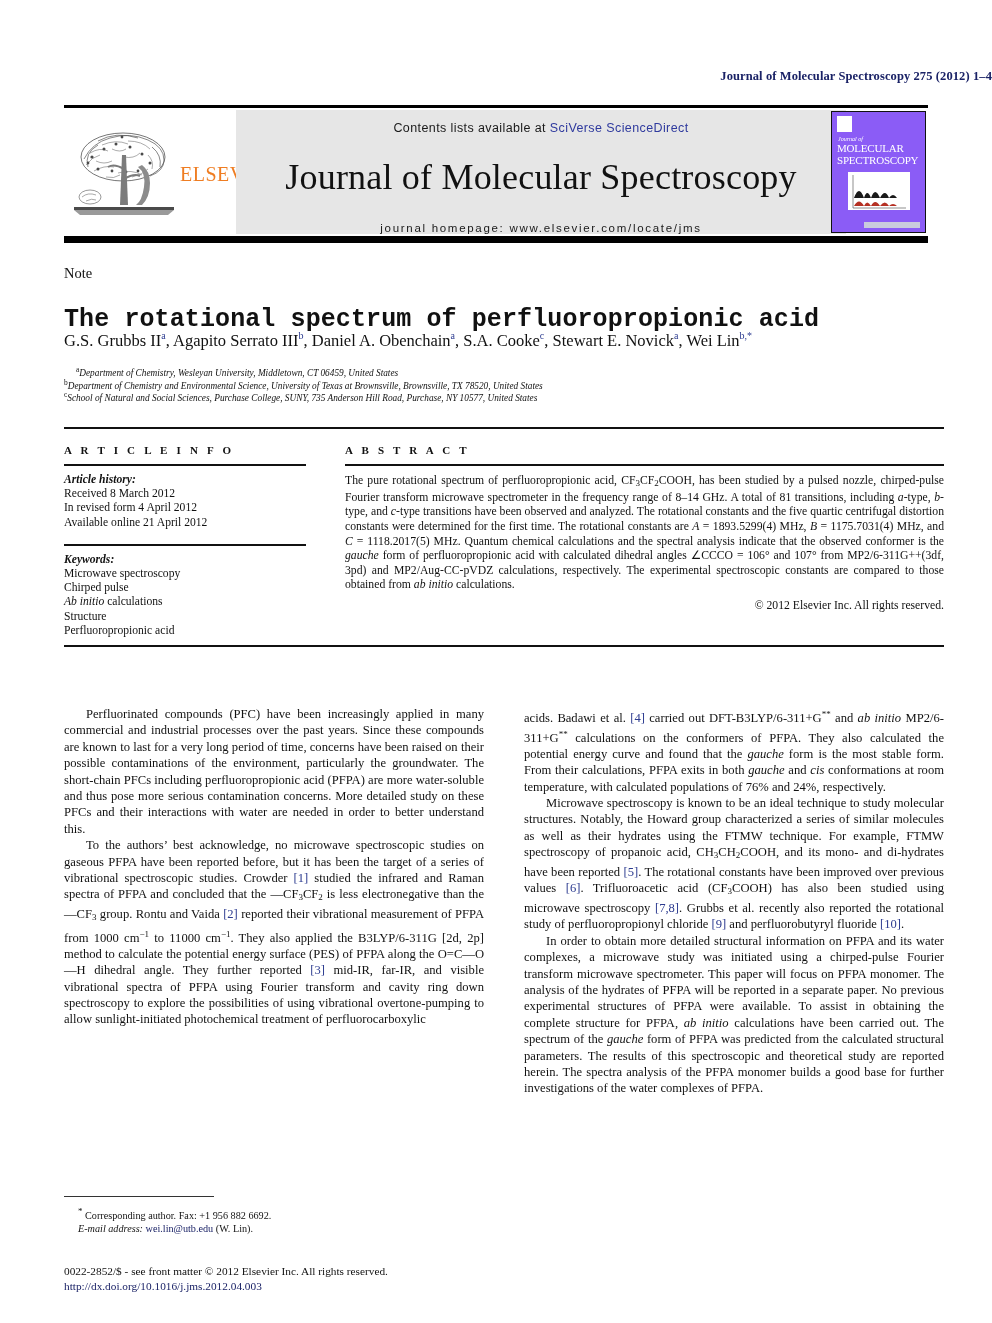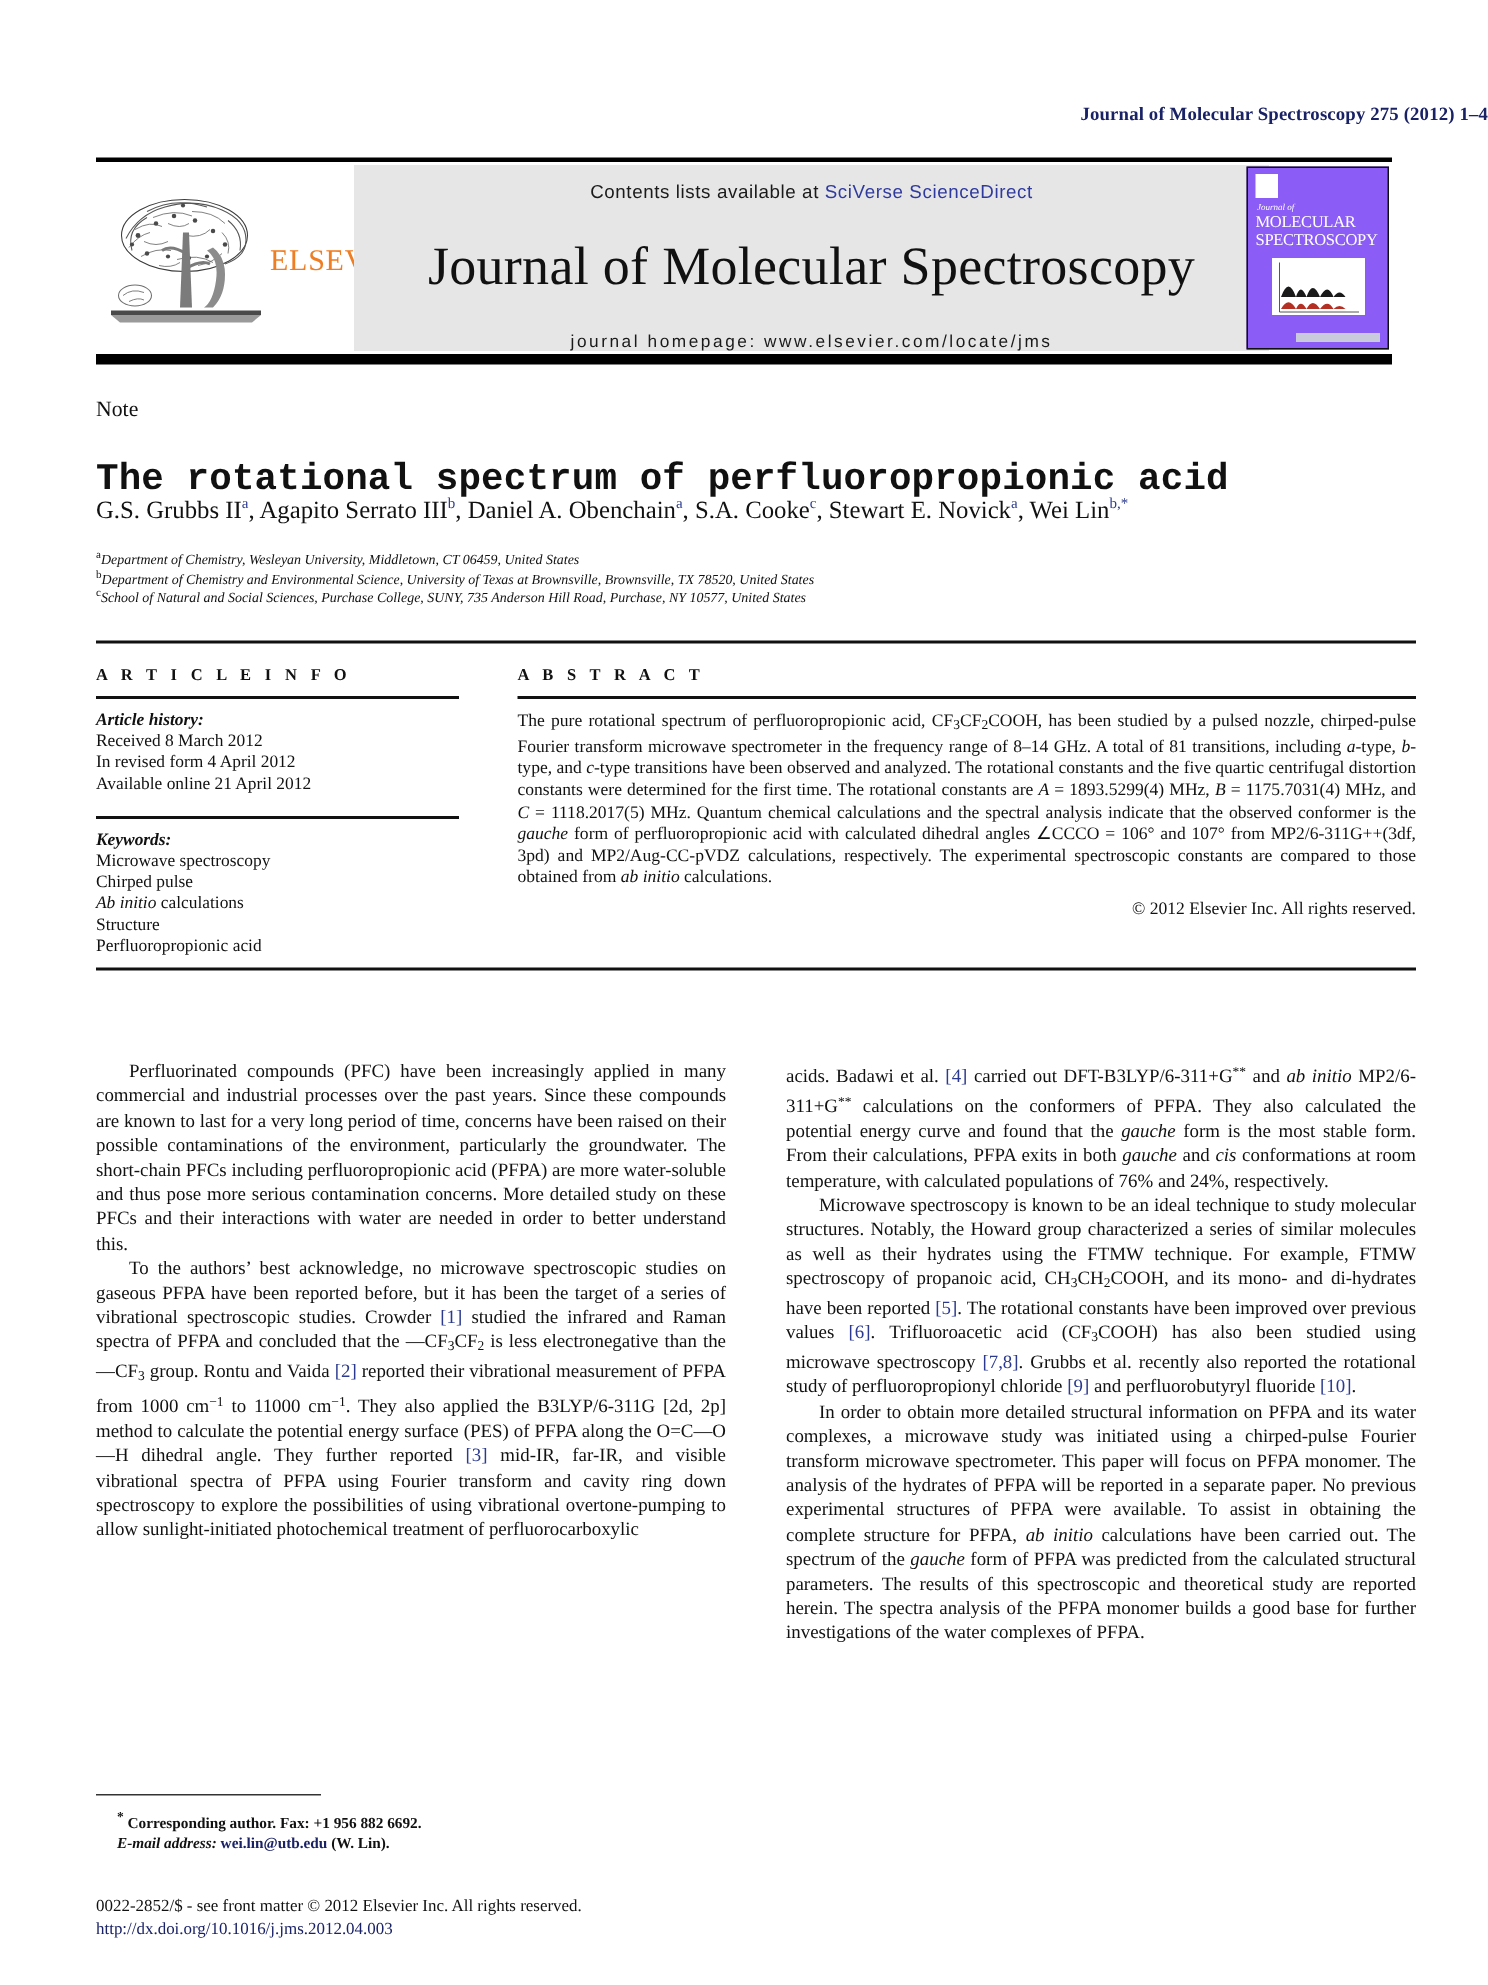--- a/index.html
+++ b/index.html
@@ -152,21 +152,21 @@
     font-size: 16.5px; font-family: "Liberation Serif", serif;
     color: #111;
   }
   .authors sup { font-size: 10px; color: #2b3a8f; vertical-align: super; }
   .aff {
     position: absolute; left: 64px; width: 880px;
     font-size: 9.3px; font-family: "Liberation Serif", serif;
     font-style: italic; color: #111; line-height: 12.6px;
   }
   .aff sup { font-style: normal; font-size: 7.4px; }
-  .aff.a { top: 364px; }
+  .aff.a { top: 364px; margin-left: 12px; }
   .aff.b { top: 376.5px; }
   .aff.c { top: 389px; }
 
   
   .info-rule-top {
     position: absolute; left: 64px; top: 427px;
     width: 880px; height: 1.6px; background: #111;
   }
   .info-rule-bottom {
     position: absolute; left: 64px; top: 645px;
@@ -235,21 +235,21 @@
   .sub { font-size: 9px; vertical-align: -0.25em; }
   .sup { font-size: 9px; vertical-align: 0.5em; }
 
   
   .fn-rule {
     position: absolute; left: 64px; top: 1196px;
     width: 150px; height: 1px; background: #333;
   }
   .footnote {
     position: absolute; left: 64px; top: 1205px; width: 420px;
-    font-size: 10.2px; line-height: 13.4px; color: #111; font-weight: bold;
+    font-size: 10.2px; line-height: 13.4px; color: #111;
   }
   .footnote .ind { padding-left: 14px; }
   .footnote .it { font-style: italic; }
   .footnote a { color: #1a2266; text-decoration: none; }
 
   .imprint {
     position: absolute; left: 64px; top: 1264px; width: 470px;
     font-size: 11.3px; line-height: 15px; color: #111;
   }
   .imprint .doi { color: #1a2266; }

